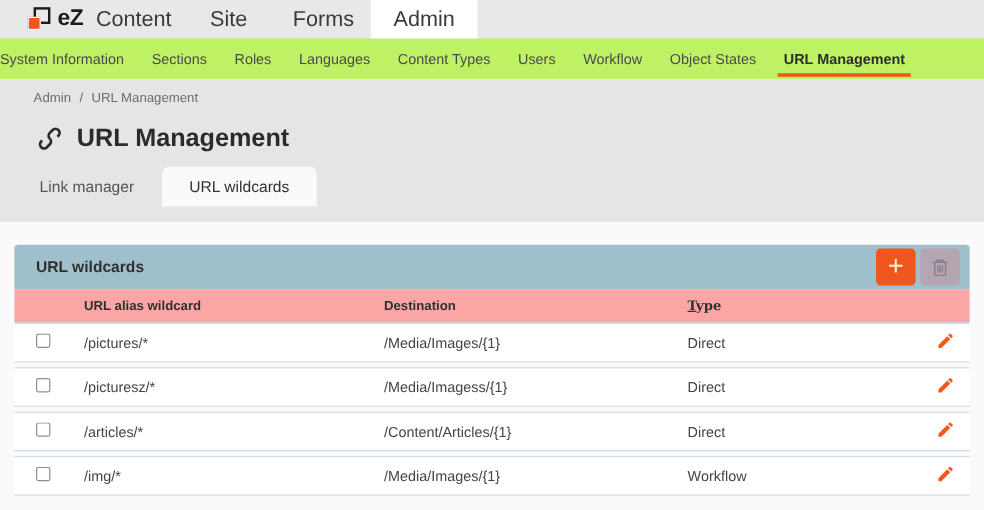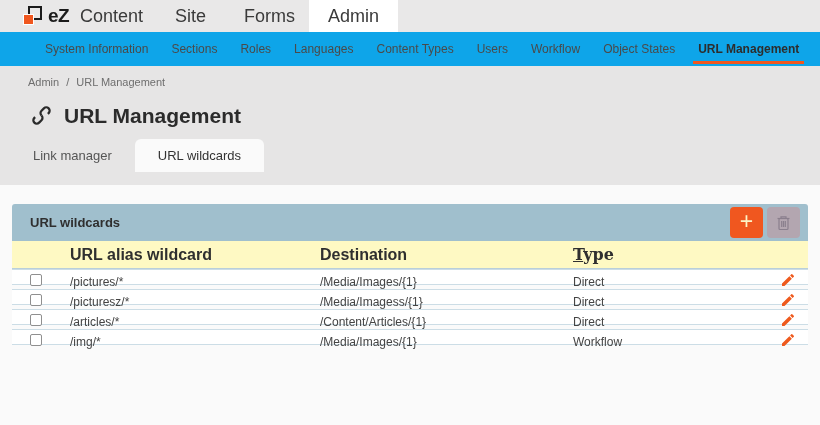--- a/index.html
+++ b/index.html
@@ -44,23 +44,22 @@
     width: 79px;
     display: flex; align-items: center; justify-content: center;
     font-size: 18px; color: #3a3a3a;
     cursor: pointer;
   }
   .top-nav-item.active { width: 89px; background: #ffffff; }
 
   
   .admin-nav {
     height: 34px;
-    background: #0ea5e9;
+    background: #bef264;
     display: flex; align-items: stretch;
-    padding-left: 45px;
   }
   .admin-nav-item {
     display: flex; align-items: center;
     margin-right: 23px;
     font-size: 12px; color: #4a4a4a;
     position: relative;
     cursor: pointer;
     white-space: nowrap;
   }
   .admin-nav-item.active { font-weight: bold; color: #2d2d2d; }
@@ -119,28 +118,28 @@
   .btn-add { background: #f0571f; color: #fcf3c6; font-size: 23px; font-weight: 400; line-height: 1; padding-bottom: 3px; }
   .btn-delete { background: #b3a6b0; cursor: default; }
 
   
   .grid-row {
     display: grid;
     grid-template-columns: 46px 250px 253px 1fr 40px;
     align-items: center;
   }
   .thead {
-    background: #fef9c3;
+    background: #fca5a5;
     height: 28px;
     border-bottom: 1px solid #b9cfda;
-    font-size: 16px; font-weight: bold; color: #2f2f2f;
+    font-size: 11px; font-weight: bold; color: #2f2f2f;
   }
   .trow {
     background: #ffffff;
-    height: 16px;
+    height: 33px;
     border-top: 1px solid #ccdde6;
     border-bottom: 1px solid #ccdde6;
     margin-bottom: 4px;
     font-size: 12px; color: #444;
   }
   .cell { padding-left: 12px; overflow: hidden; white-space: nowrap; }
   .cell-check { padding-left: 18px; }
   .cell-type-header { font-family: "DejaVu Serif", serif; }
   .cell-type-header::first-letter { text-decoration: underline; }
   .cell-edit { display: flex; justify-content: center; }

